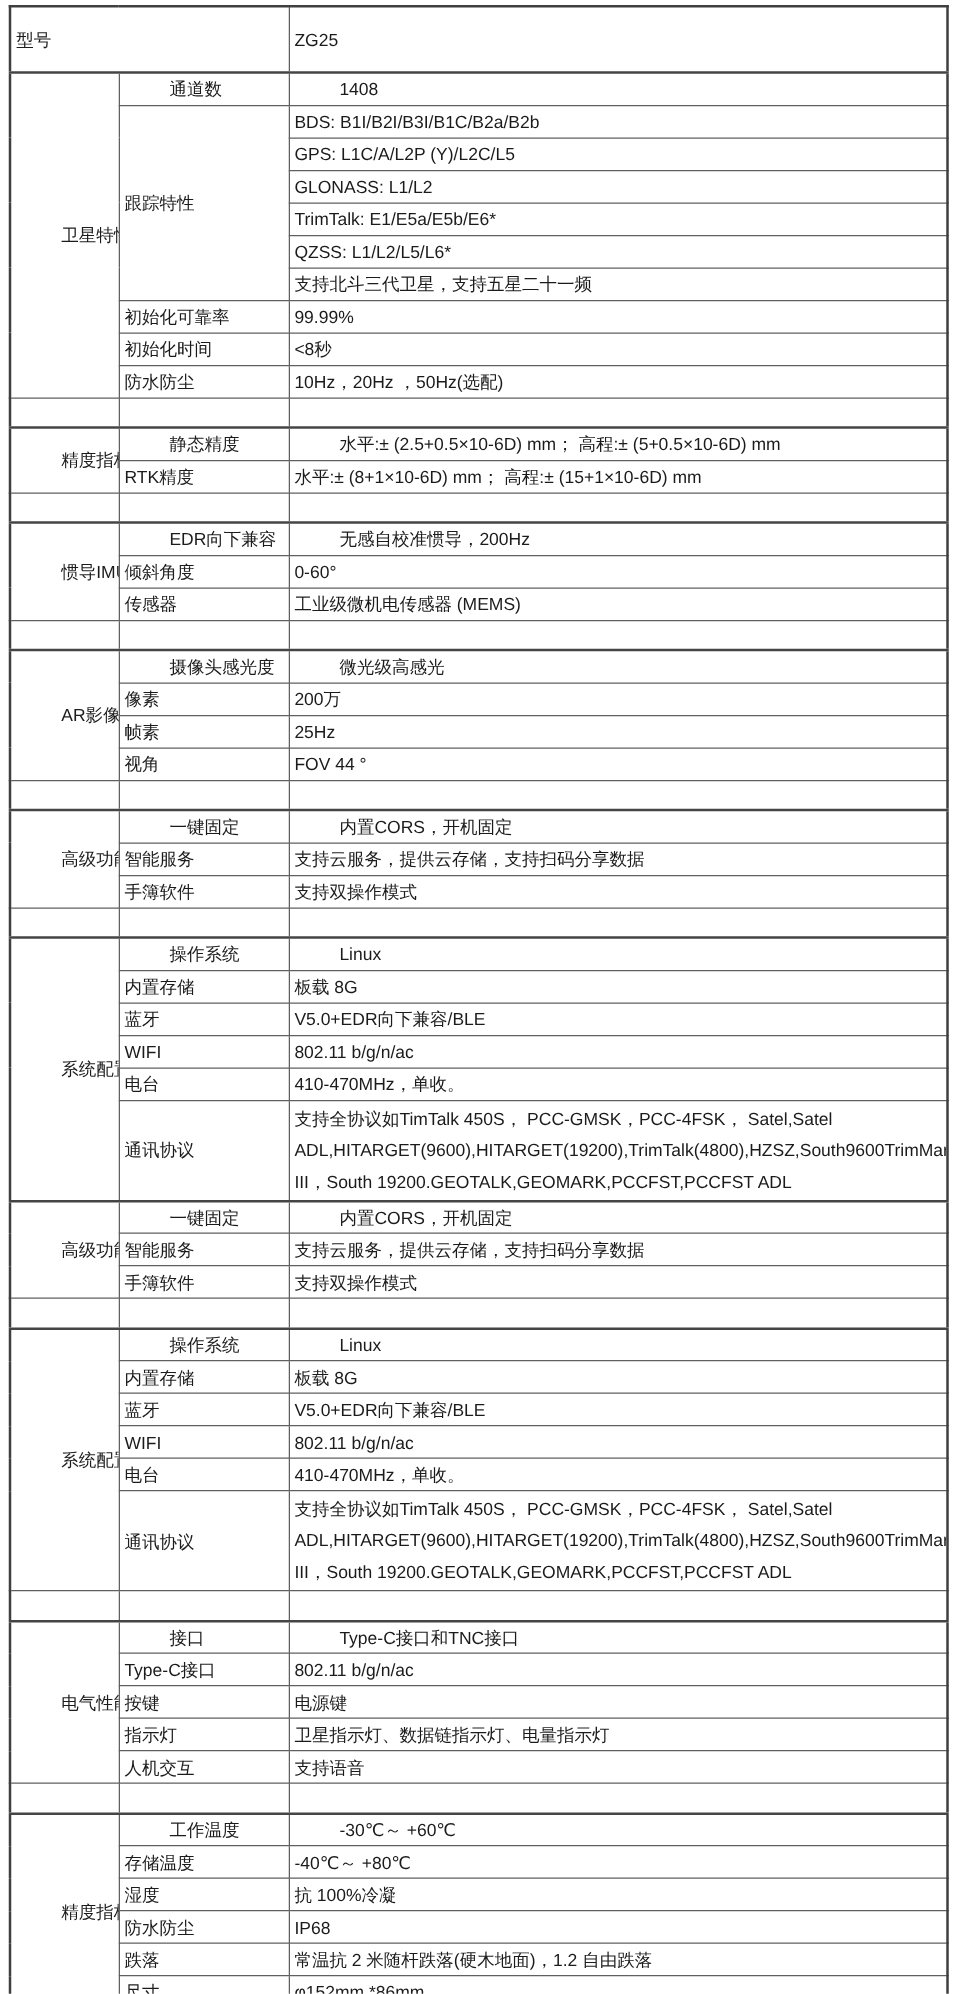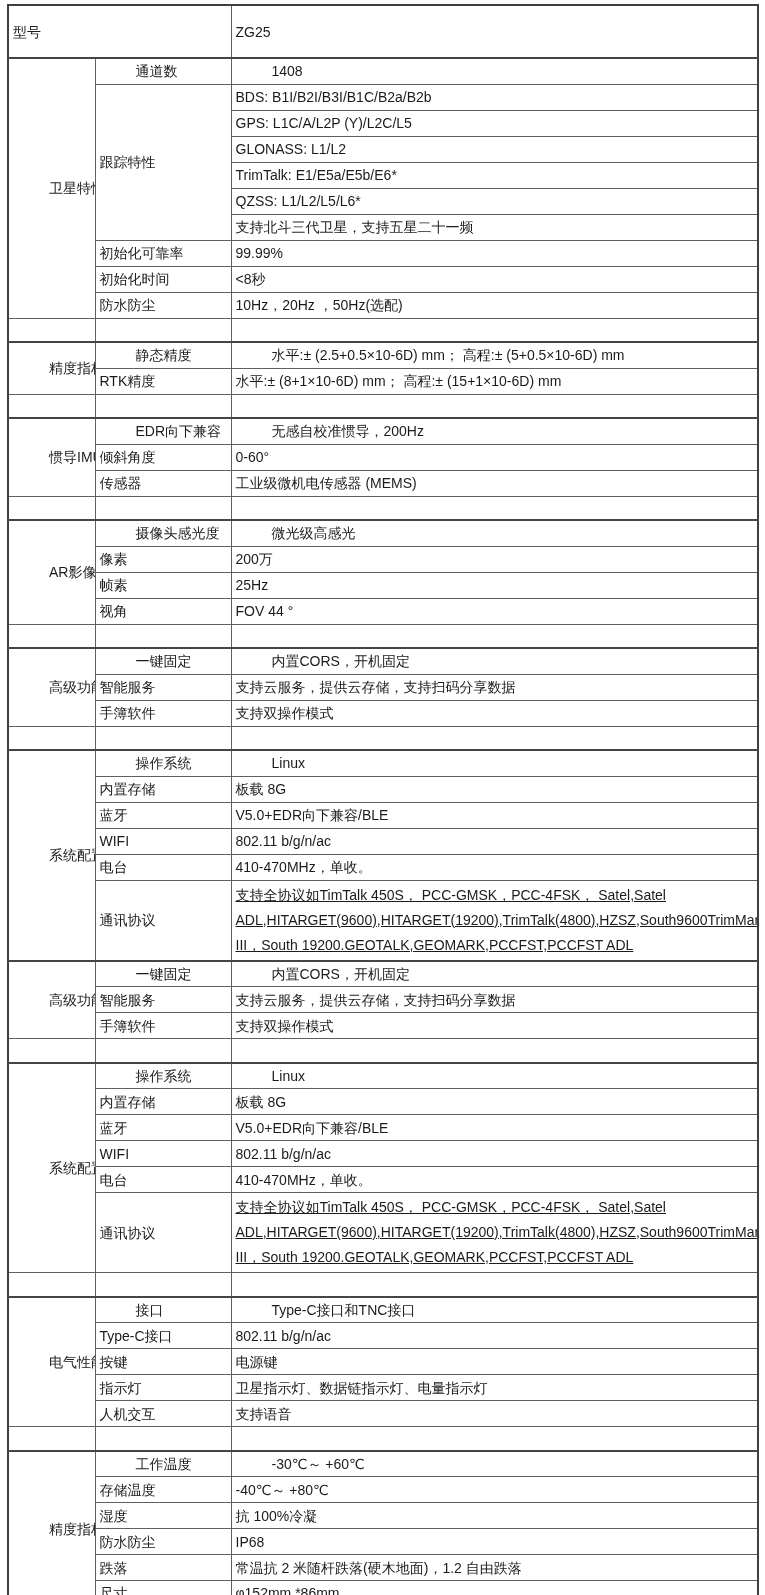--- a/index.html
+++ b/index.html
@@ -36,21 +36,21 @@
   tr.model-row { height: 53px; }
   tr.sp { height: 24px; }
   tr.sec-top td { border-top: 2px solid #454545; padding-left: 40px; }
   td.cat { white-space: normal; }
   td.val { }
   td.protocol-cell {
     white-space: normal;
     padding-top: 4px;
     padding-bottom: 4px;
   }
-  td.protocol-cell .pl { line-height: 25px; white-space: nowrap; text-decoration: underline; }
+  td.protocol-cell .pl { line-height: 25px; white-space: nowrap; }
 </style>
 </head>
 <body>
 
 <div class="page">
   <table class="spec">
     <colgroup>
       <col style="width:87px">
       <col style="width:136px">
       <col style="width:527px">

